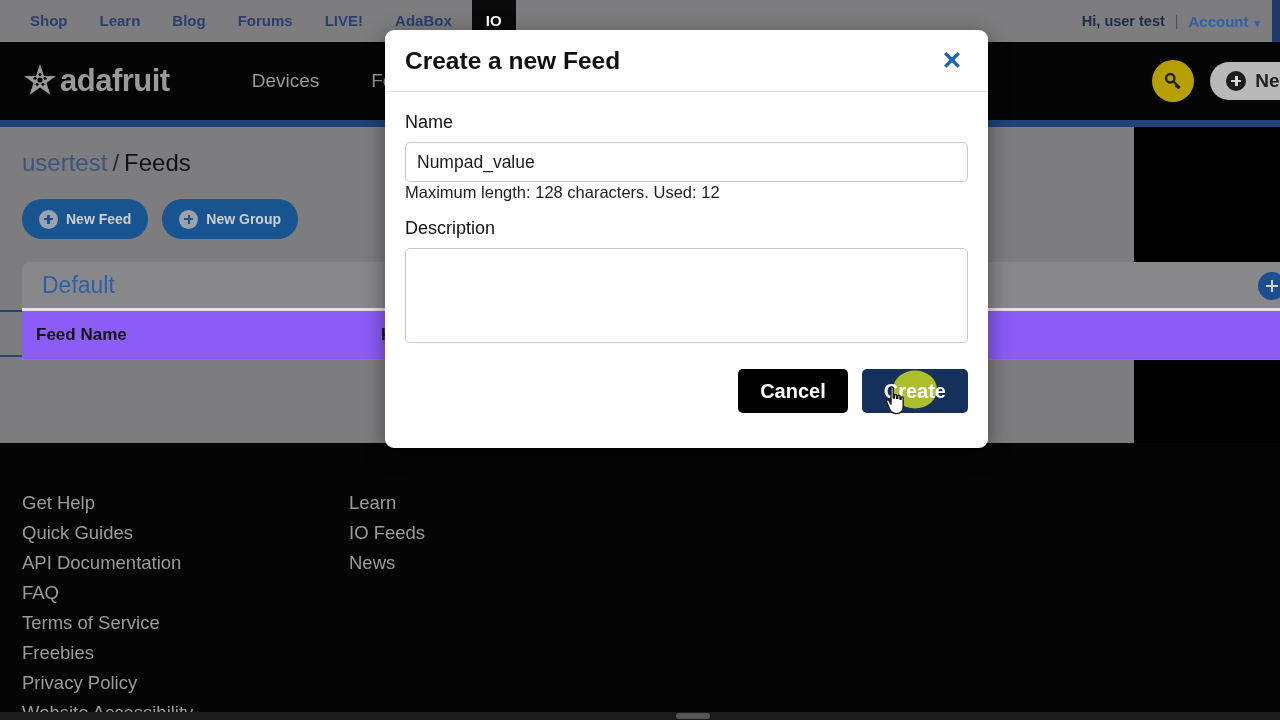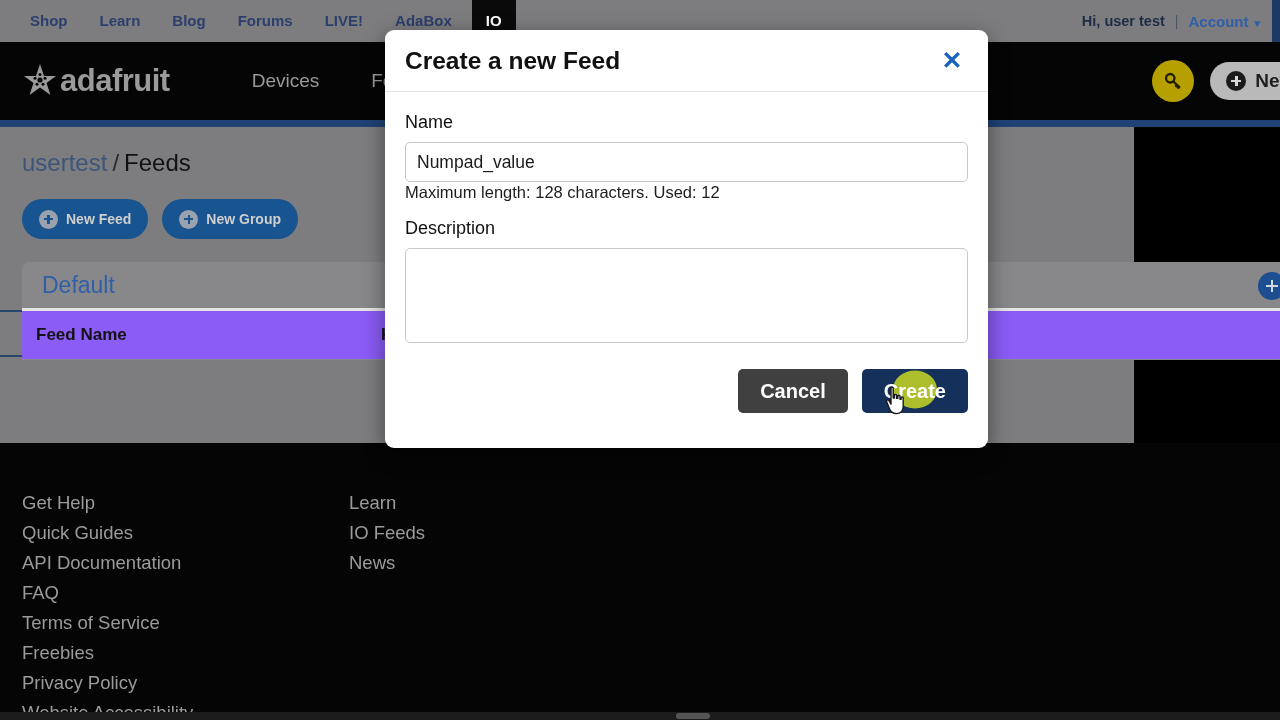--- a/index.html
+++ b/index.html
@@ -184,21 +184,21 @@
   .modal-actions {
     display: flex; justify-content: flex-end; gap: 14px;
     padding: 22px 20px 0 20px;
   }
   .btn {
     height: 44px; border: none; border-radius: 5px; cursor: pointer;
     font-size: 20px; font-weight: bold; color: #ffffff;
     font-family: "Liberation Sans", sans-serif;
     padding: 0 22px; position: relative;
   }
-  .btn-cancel { background: #404040; min-width: 94px; }
+  .btn-cancel { background: #000000; min-width: 94px; }
   .btn-create { background: #16305c; min-width: 92px; }
   .click-halo {
     position: absolute; left: 50%; top: 50%; transform: translate(-50%,-54%);
     width: 44px; height: 38px; border-radius: 50%;
     background: #b5c62a; opacity: 0.95; pointer-events: none;
   }
   .btn-create .label { position: relative; z-index: 2; }
   .cursor-hand {
     position: absolute; left: 22px; top: 17px; width: 22px; height: 30px;
     z-index: 5; pointer-events: none;

